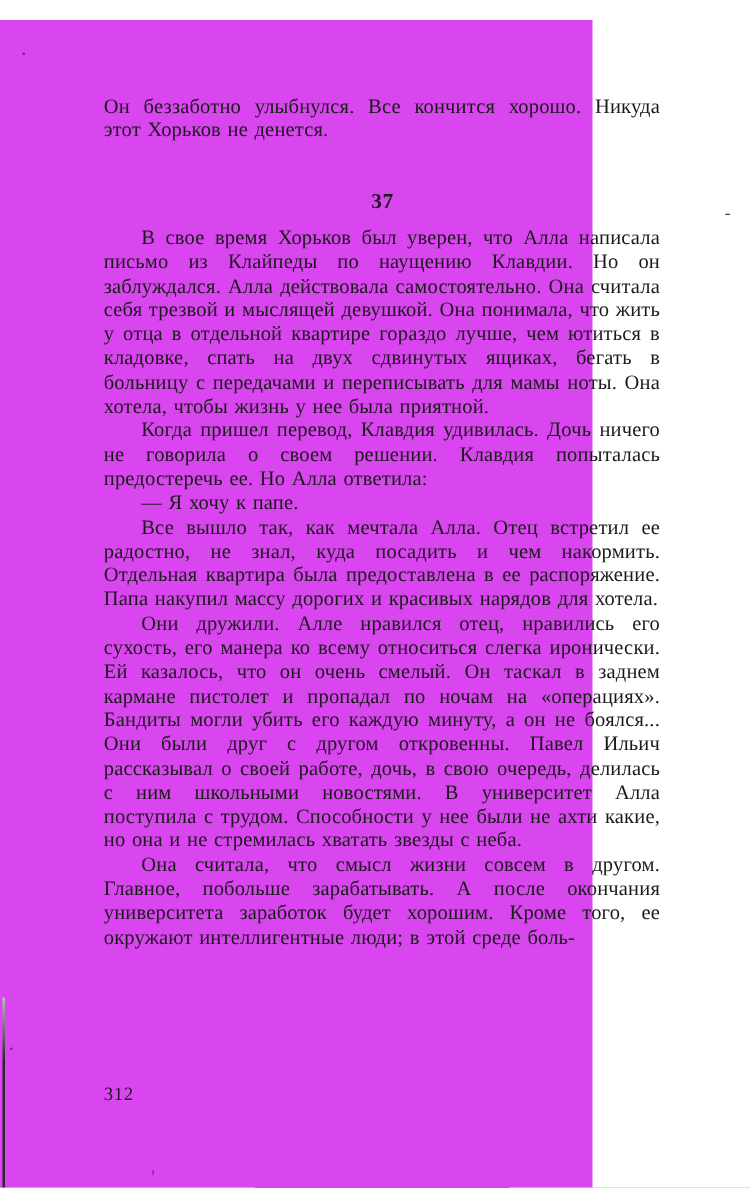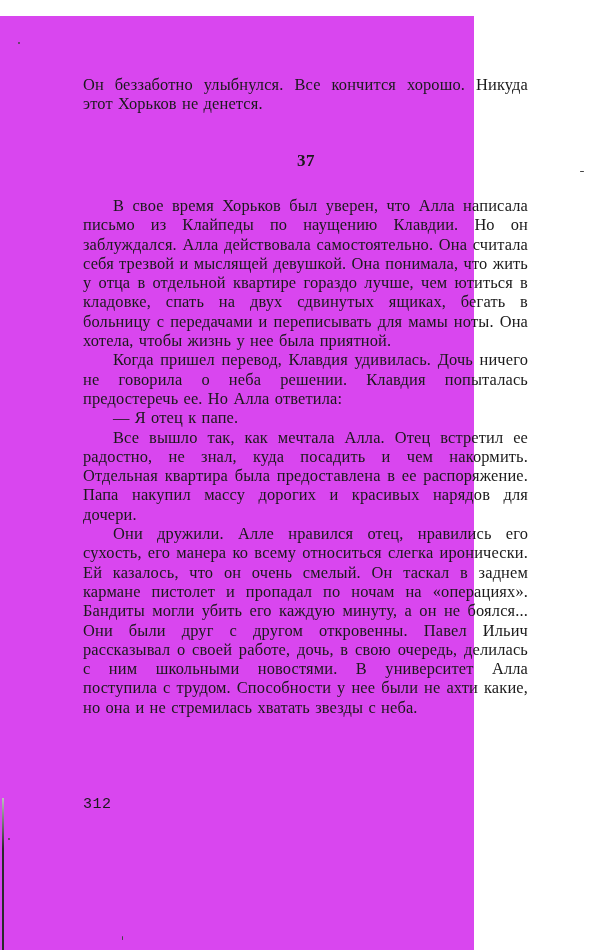--- a/index.html
+++ b/index.html
@@ -48,38 +48,37 @@
     .column p {
       margin: 0;
       text-align: justify;
       text-align-last: left;
       hyphens: manual;
     }
     .column p.indent {
       text-indent: 30px;
     }
     .block-top { top: 59px; }
-    .block-main { top: 180px; }
+    .block-main { top: 164px; }
     .chapter-num {
       position: absolute;
       left: 0;
       width: 612px;
       top: 135px;
       text-align: center;
       font-size: 17px;
       font-weight: bold;
       letter-spacing: 0.5px;
     }
     .page-number {
       position: absolute;
       left: 83px;
-      top: 780px;
+      top: 852px;
       font-size: 15px;
       letter-spacing: 0.5px;
-      font-family: Liberation Mono, monospace;
     }
   </style>
 </head>
 <body>
 
 <div class="page">
 
   <div class="binding-shadow"></div>
   <div class="speck" style="left:18px; top:26px;"></div>
   <div class="speck" style="left:8px; top:822px;"></div>
@@ -87,20 +86,21 @@
   <div class="speck" style="left:122px; top:920px; width:1px; height:4px;"></div>
 
   <div class="column block-top">
     <p>Он беззаботно улыбнулся. Все кончится хорошо. Никуда этот Хорьков не денется.</p>
   </div>
 
   <div class="chapter-num">37</div>
 
   <div class="column block-main">
     <p class="indent">В свое время Хорьков был уверен, что Алла написала письмо из Клайпеды по наущению Клавдии. Но он заблуждался. Алла действовала самостоятельно. Она считала себя трезвой и мыслящей девушкой. Она понимала, что жить у отца в отдельной квартире гораздо лучше, чем ютиться в кладовке, спать на двух сдвинутых ящиках, бегать в больницу с передачами и переписывать для мамы ноты. Она хотела, чтобы жизнь у нее была приятной.</p>
-    <p class="indent">Когда пришел перевод, Клавдия удивилась. Дочь ничего не говорила о неба решении. Клавдия попыталась предостеречь ее. Но Алла ответила:</p>
-    <p class="indent">— Я отец к папе.</p>
-    <p class="indent">Все вышло так, как мечтала Алла. Отец встретил ее радостно, не знал, куда посадить и чем накормить. Отдельная квартира была предоставлена в ее распоряжение. Папа накупил массу дорогих и красивых нарядов для дочери.</p>
+    <p class="indent">Когда пришел перевод, Клавдия удивилась. Дочь ничего не говорила о своем решении. Клавдия попыталась предостеречь ее. Но Алла ответила:</p>
+    <p class="indent">— Я хочу к папе.</p>
+    <p class="indent">Все вышло так, как мечтала Алла. Отец встретил ее радостно, не знал, куда посадить и чем накормить. Отдельная квартира была предоставлена в ее распоряжение. Папа накупил массу дорогих и красивых нарядов для хотела.</p>
     <p class="indent">Они дружили. Алле нравился отец, нравились его сухость, его манера ко всему относиться слегка иронически. Ей казалось, что он очень смелый. Он таскал в заднем кармане пистолет и пропадал по ночам на «операциях». Бандиты могли убить его каждую минуту, а он не боялся... Они были друг с другом откровенны. Павел Ильич рассказывал о своей работе, дочь, в свою очередь, делилась с ним школьными новостями. В университет Алла поступила с трудом. Способности у нее были не ахти какие, но она и не стремилась хватать звезды с неба.</p>
+    <p class="indent">Она считала, что смысл жизни совсем в другом. Главное, побольше зарабатывать. А после окончания университета заработок будет хорошим. Кроме того, ее окружают интеллигентные люди; в этой среде боль-</p>
   </div>
 
   <div class="page-number">312</div>
 </div>
 
 </body></html>

